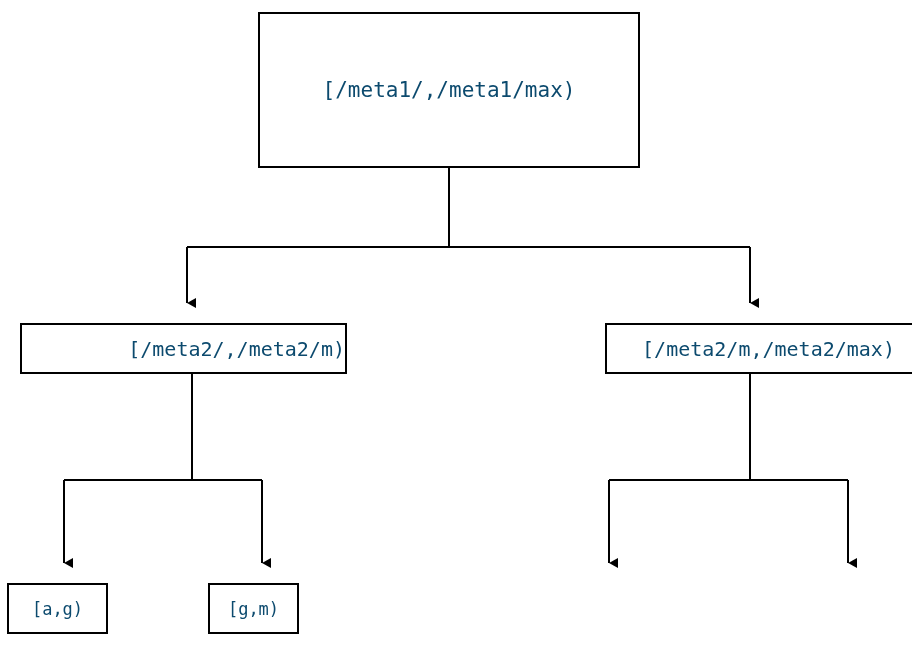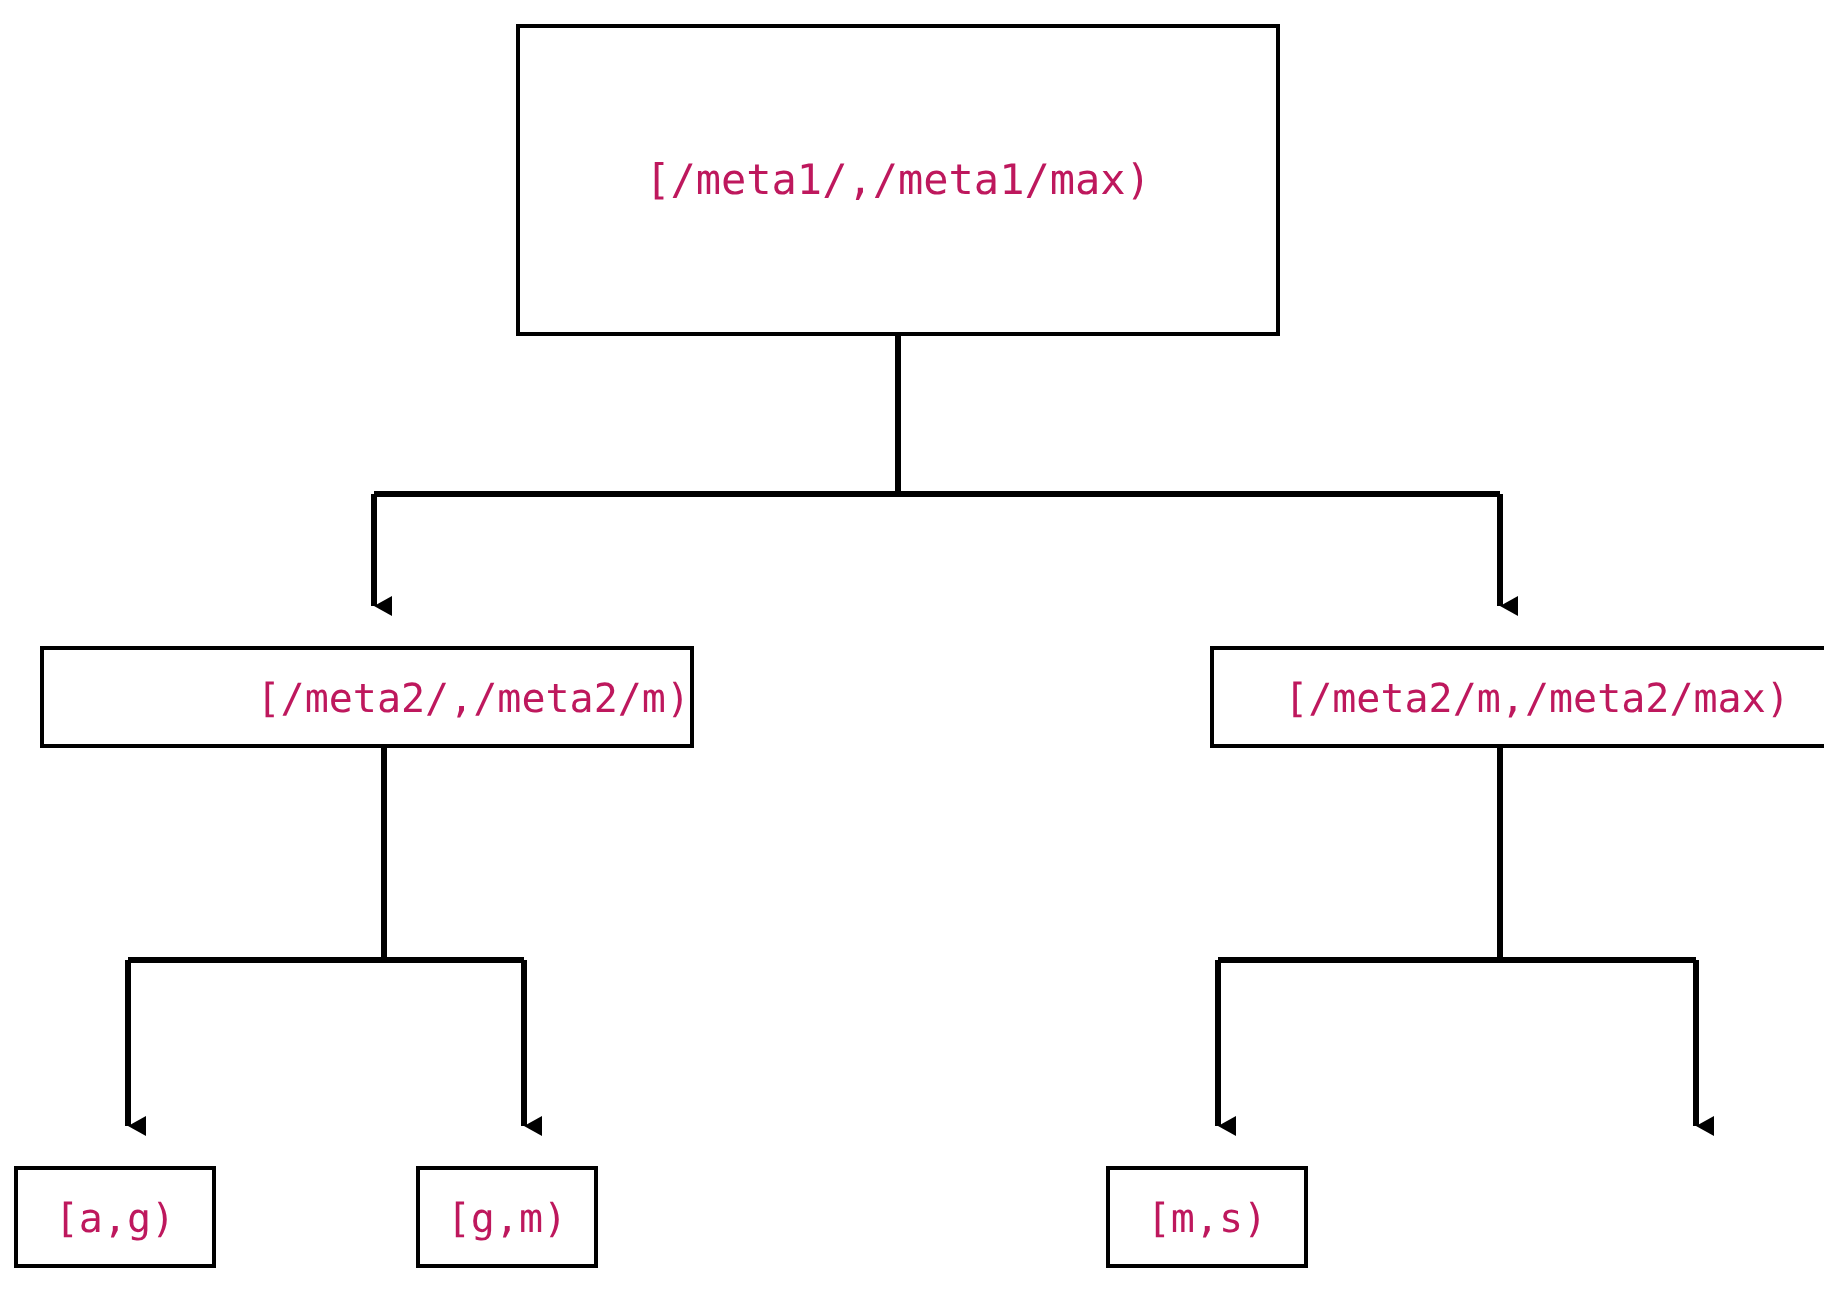--- a/index.html
+++ b/index.html
@@ -23,29 +23,29 @@
     height: 652px;
   }
   .node {
     position: absolute;
     box-sizing: border-box;
     border: 2px solid #000000;
     background: #ffffff;
     display: flex;
     align-items: center;
     justify-content: center;
-    color: #be185d;
+    color: #0c4a6e;
     white-space: nowrap;
     letter-spacing: 0px;
   }
   .node-root   { left: 258px; top: 12px;  width: 382px; height: 156px; font-size: 21px; }
   .node-mid    { top: 323px;  height: 51px; font-size: 20px; }
   .node-mid-l  { left: 20px;  width: 327px; justify-content: flex-end; }
   .node-mid-r  { left: 578px; width: 327px; margin-left: 27px; }
-  .node-leaf   { top: 583px;  height: 51px; font-size: 20px; }
+  .node-leaf   { top: 583px;  height: 51px; font-size: 17px; }
   .node-leaf-1 { left: 7px;   width: 101px; }
   .node-leaf-2 { left: 208px; width: 91px; }
   .node-leaf-3 { left: 553px; width: 101px; }
   .node-leaf-4 { left: 778px; width: 127px; }
 </style>
 </head>
 <body>
 
 <div id="diagram-canvas">
 
@@ -87,18 +87,15 @@
   </div>
 
   <div class="node node-leaf node-leaf-1">
     <span>[a,g)</span>
   </div>
 
   <div class="node node-leaf node-leaf-2">
     <span>[g,m)</span>
   </div>
 
-  <div class="node node-leaf node-leaf-3">
-    <span>[m,s)</span>
-  </div>
 
 
 </div>
 
 </body></html>

